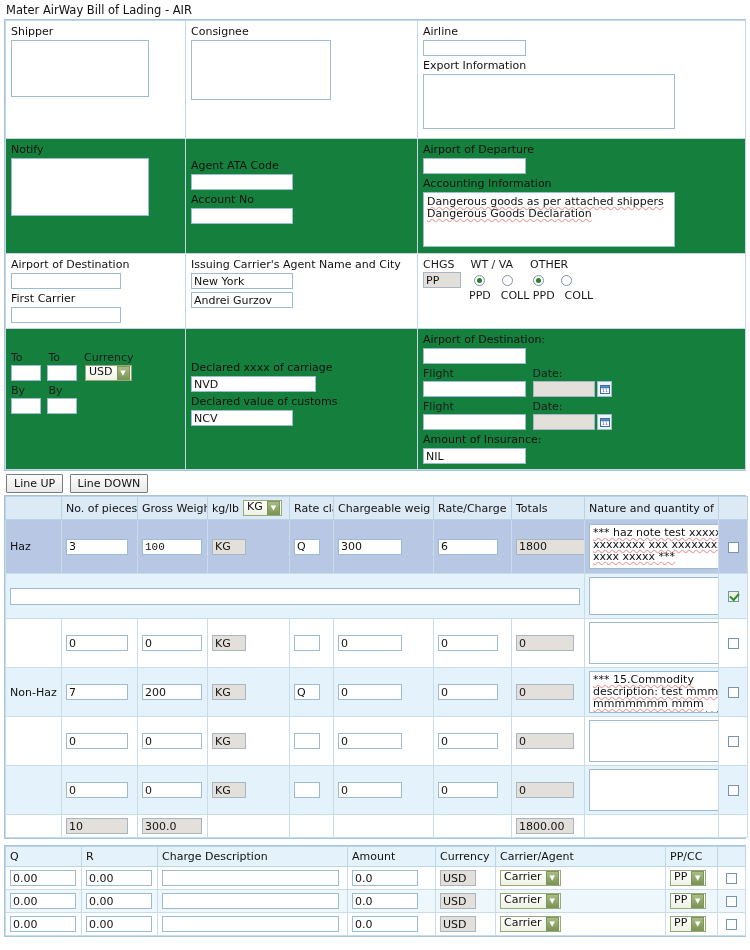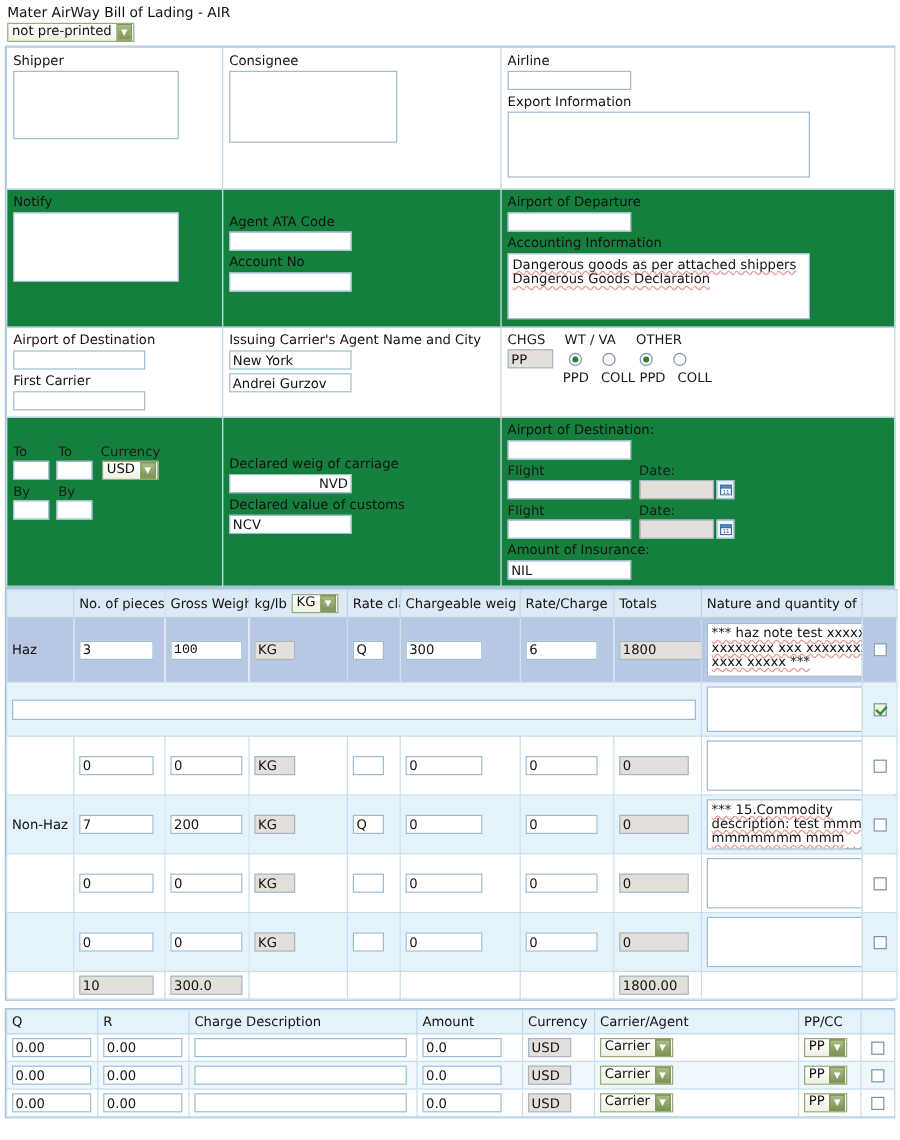--- a/index.html
+++ b/index.html
@@ -131,26 +131,20 @@
   tr.c-b td{background:#eef7fc;}
   .nowrap{white-space:nowrap;}
 </style>
 </head>
 <body>
 
 <div class="page">
 
   <div class="title">Mater AirWay Bill of Lading - AIR</div>
 
-  <div class="sel-row">
-    <span class="sel">
-      <span class="lbl">not pre-printed</span>
-      <span class="arw">▼</span>
-    </span>
-  </div>
 
   <div class="awb">
     <table>
       <colgroup>
         <col style="width:180px">
           <col style="width:232px">
           <col style="width:328px">
       </colgroup>
 
       <tbody>
@@ -254,22 +248,22 @@
             <span style="display:inline-block;width:34px">By</span>
             <span>By</span>
           </div>
           <div class="nowrap" style="margin-top:1px">
             <input class="ipt" style="width: 30px;" value="">
             <input class="ipt" style="width: 30px; margin-left: 2px;" value="">
           </div>
         </td>
         <td class="bluish">
           <div style="height:28px"></div>
-          <span class="lbl">Declared weig of carriage</span>
-          <input class="ipt" style="width: 102px; text-align: right;" value="NVD">
+          <span class="lbl">Declared xxxx of carriage</span>
+          <input class="ipt" style="width: 125px;" value="NVD">
           <span class="lbl2">Declared value of customs</span>
           <input class="ipt" style="width: 102px;" value="NCV">
         </td>
         <td class="bluish">
           <span class="lbl">Airport of Destination:</span>
           <input class="ipt" style="width: 103px;" value="">
           <div class="nowrap" style="margin-top:3px">
             <span style="display:inline-block;width:106px">Flight</span>
             <span>Date:</span>
           </div>
@@ -300,20 +294,24 @@
             </span>
           </div>
           <span class="lbl2">Amount of Insurance:</span>
           <input class="ipt" style="width: 103px;" value="NIL">
         </td>
       </tr>
     </tbody>
       </table>
   </div>
 
+  <div class="linebtns">
+    <button class="btn">Line UP</button>
+    <button class="btn">Line DOWN</button>
+  </div>
 
   <div class="goods">
     <table>
       <colgroup>
         <col style="width:56px">
           <col style="width:76px">
           <col style="width:70px">
         <col style="width:82px">
           <col style="width:44px">
           <col style="width:100px">

